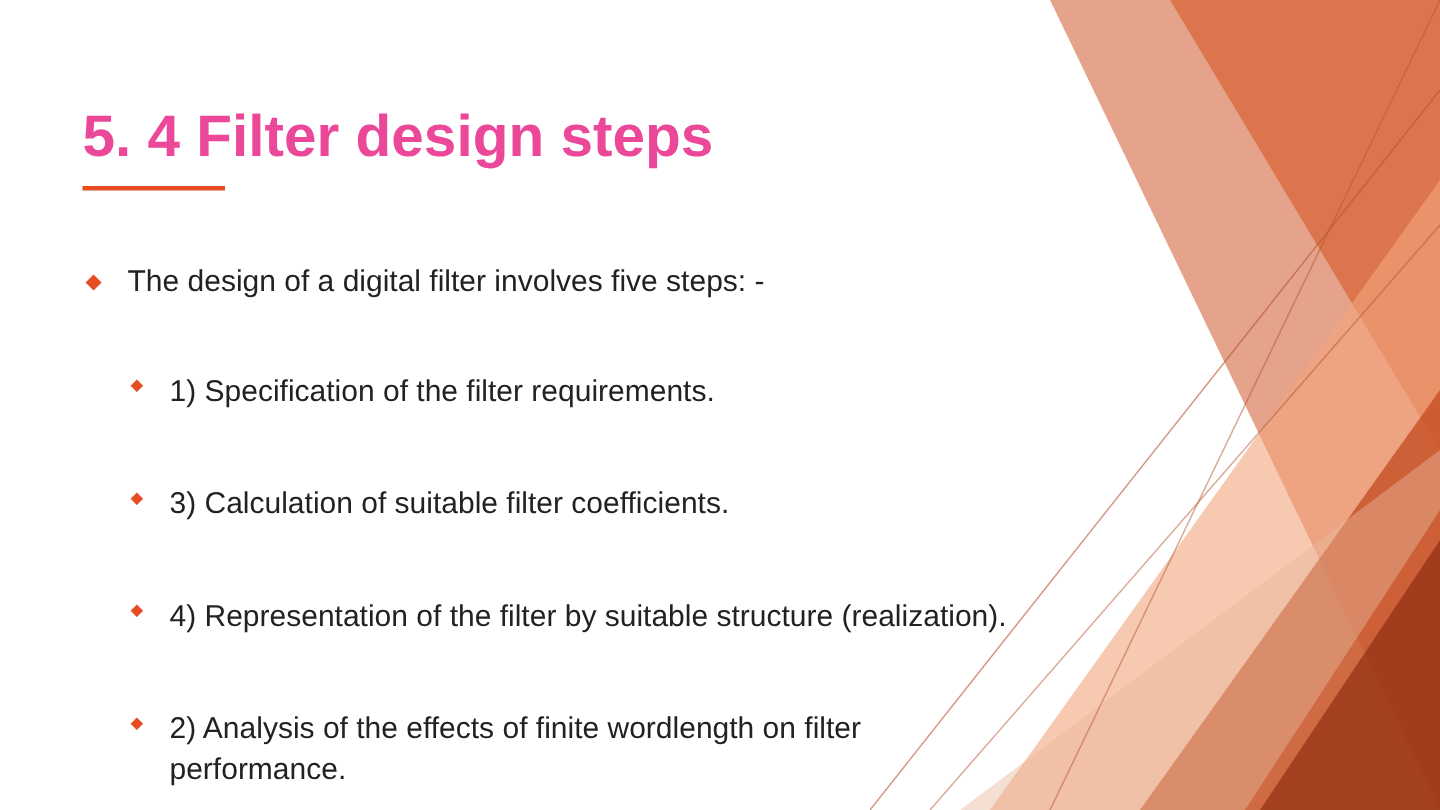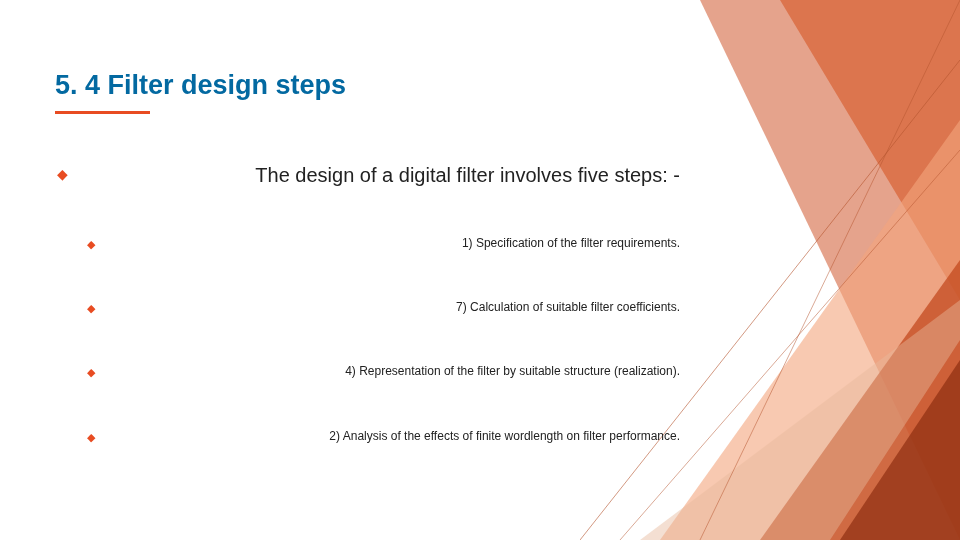--- a/index.html
+++ b/index.html
@@ -29,37 +29,36 @@
 
   
   .slide {
     position: relative;
     padding: 70px 40px 40px 55px;
     box-sizing: border-box;
     width: 720px;
   }
 
   .title {
-    font-size: 27px;
+    font-size: 39px;
     font-weight: bold;
-    color: #0369a1;
+    color: #ec4899;
     margin: 0 0 10px 0;
   }
   .title-underline {
     width: 95px;
     height: 3px;
     background: #e84c22;
     margin-bottom: 50px;
   }
 
   ul.level1, ul.level2 {
     list-style: none;
     margin: 0;
     padding: 0;
-    text-align: right;
   }
 
   ul.level1 > li {
     position: relative;
     padding-left: 30px;
     font-size: 20px;
     color: #222;
     margin-bottom: 16px;
   }
   ul.level1 > li::before {
@@ -70,21 +69,21 @@
     top: 2px;
     font-size: 14px;
   }
 
   ul.level2 {
     margin-top: 18px;
   }
   ul.level2 > li {
     position: relative;
     padding-left: 28px;
-    font-size: 12px;
+    font-size: 20px;
     line-height: 1.35;
     color: #222;
     margin-bottom: 18px;
     margin-top: 48px;
   }
   ul.level2 > li::before {
     content: "◆";
     color: #e84c22;
     position: absolute;
     left: 2px;
@@ -119,21 +118,21 @@
 
   <ul class="level1">
     <li>
       <span>The design of a digital filter involves five steps: -</span>
 
       <ul class="level2">
         <li>
           <span>1) Specification of the filter requirements.</span>
         </li>
         <li>
-          <span>7) Calculation of suitable filter coefficients.</span>
+          <span>3) Calculation of suitable filter coefficients.</span>
         </li>
         <li>
           <span>4) Representation of the filter by suitable structure (realization).</span>
         </li>
         <li>
           <span>2) Analysis of the effects of finite wordlength on filter performance.</span>
         </li>
       </ul>
     </li>
   </ul>

